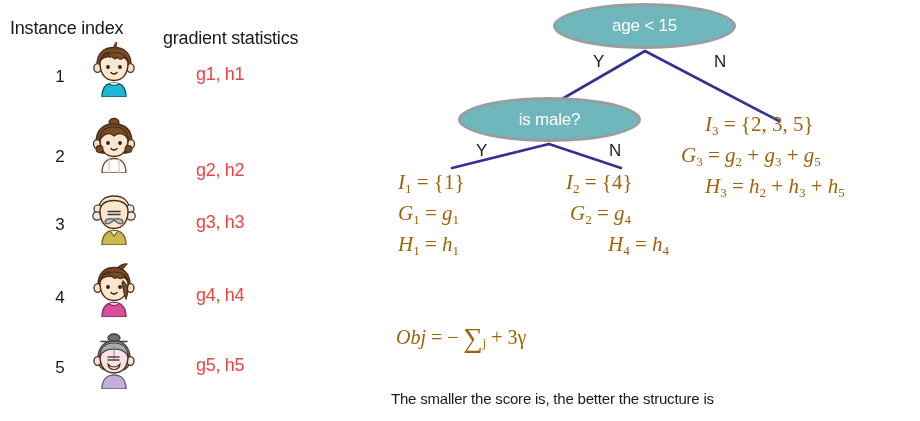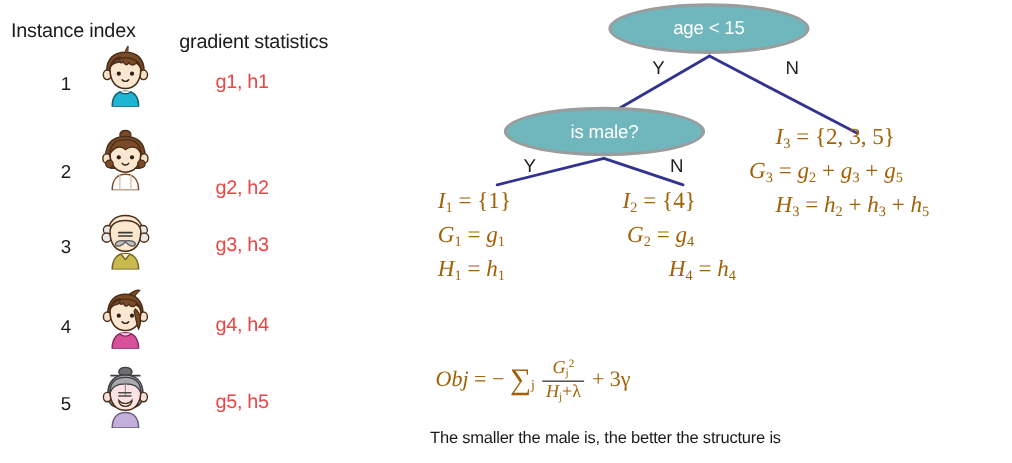--- a/index.html
+++ b/index.html
@@ -195,21 +195,17 @@
 <div class="abs math" style="left:705px;top:176px;">
   <span>H</span><sub>3</sub>
   <span class="up"> = </span><span><span>h</span><sub>2</sub><span class="up"> + </span><span>h</span><sub>3</sub><span class="up"> + </span><span>h</span><sub>5</sub></span>
 </div>
 
 <div class="abs math" style="left:396px;top:325px;font-size:20px;">
   <span>Obj</span>
   <span class="up"> </span><span class="up">=</span>
   <span class="up"> </span><span class="up">−</span>
   <span class="sig">∑</span><sub>j</sub>
-  <span class="fr">
-    <span class="num"><span>G</span><sub>j</sub><sup>2</sup></span>
-    <span class="den"><span>H</span><sub>j</sub><span class="up">+λ</span></span>
-  </span>
   <span class="up">+</span>
   <span class="up"> </span><span class="up">3γ</span>
 </div>
 
-<div class="abs cap" style="left:391px;top:390px;">The smaller the male is, the better the structure is</div>
+<div class="abs cap" style="left:391px;top:390px;">The smaller the score is, the better the structure is</div>
 
 </body></html>

